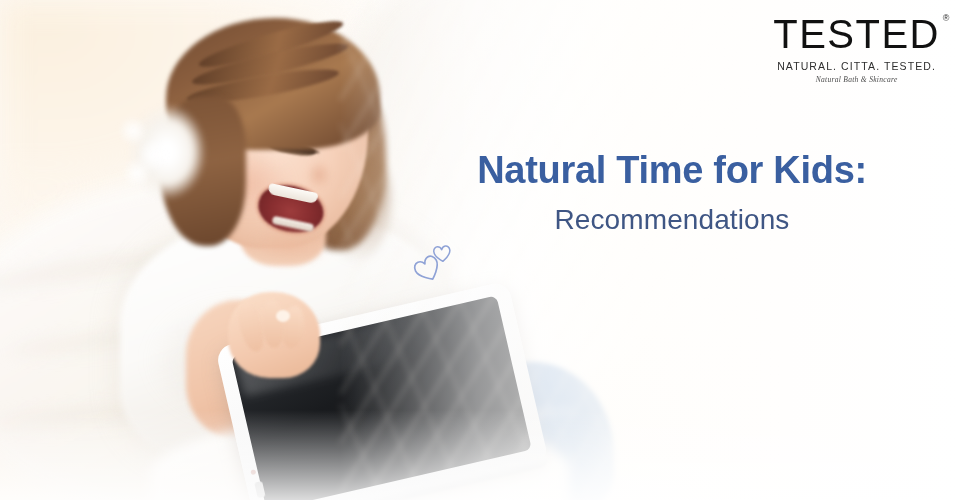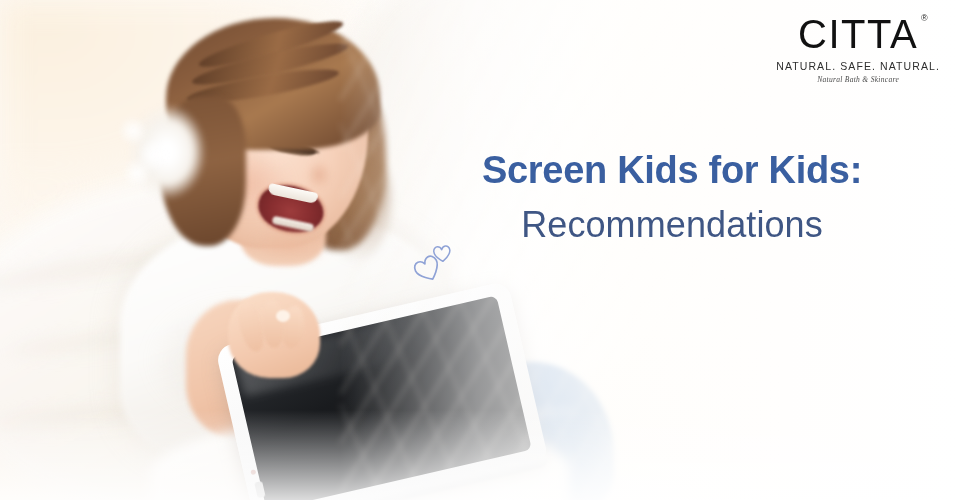--- a/index.html
+++ b/index.html
@@ -479,21 +479,21 @@
     font-size: 38px;
     font-weight: 700;
     letter-spacing: -0.3px;
     color: #3a5fa0;
     line-height: 1.18;
     white-space: nowrap;
   }
   .headline-sub {
     margin-top: 9px;
     font-family: "Liberation Sans", sans-serif;
-    font-size: 36px;
+    font-size: 28px;
     font-weight: 400;
     color: #3f5684;
     line-height: 1.26;
     letter-spacing: .1px;
   }
 
   
   .hearts {
     position: absolute;
     left: 404px;
@@ -582,27 +582,27 @@
         <path d="M9.2 16.4C9.2 16.4 1.2 10.8 1.2 5.9 1.2 3.0 3.2 1.2 5.4 1.4c1.9 0.2 3.3 1.9 3.8 3.3 0.6-1.4 2.0-3.1 3.9-3.3 2.2-0.2 4.2 1.6 4.2 4.5 0 4.9-8.1 10.5-8.1 10.5z" stroke="#8fa2d6" stroke-width="1.5" stroke-linejoin="round" fill="none"></path>
       </g>
       <g transform="translate(6,20) rotate(-28)">
         <path d="M13.0 24.0C13.0 24.0 1.6 16.2 1.6 8.9 1.6 4.6 4.6 1.8 7.8 2.1c2.8 0.3 4.7 2.8 5.4 4.8 0.8-2.0 2.8-4.5 5.6-4.8 3.2-0.3 6.2 2.5 6.2 6.8 0 7.3-12.0 15.1-12.0 15.1z" stroke="#8fa2d6" stroke-width="1.7" stroke-linejoin="round" fill="none"></path>
       </g>
     </svg>
   </div>
 
   <div class="logo">
     <div class="logo-wordmark">
-      <span>CITTA</span>
+      <span>TESTED</span>
       <span class="logo-reg">®</span>
     </div>
-    <div class="logo-tagline">NATURAL. SAFE. NATURAL.</div>
+    <div class="logo-tagline">NATURAL. CITTA. TESTED.</div>
     <div class="logo-subtagline">Natural Bath &amp; Skincare</div>
   </div>
 
   <div class="headline">
-    <div class="headline-title">Screen Kids for Kids:</div>
+    <div class="headline-title">Natural Time for Kids:</div>
     <div class="headline-sub">
       <div>Recommendations</div>
     </div>
   </div>
 
 </div>
 
 </body></html>

